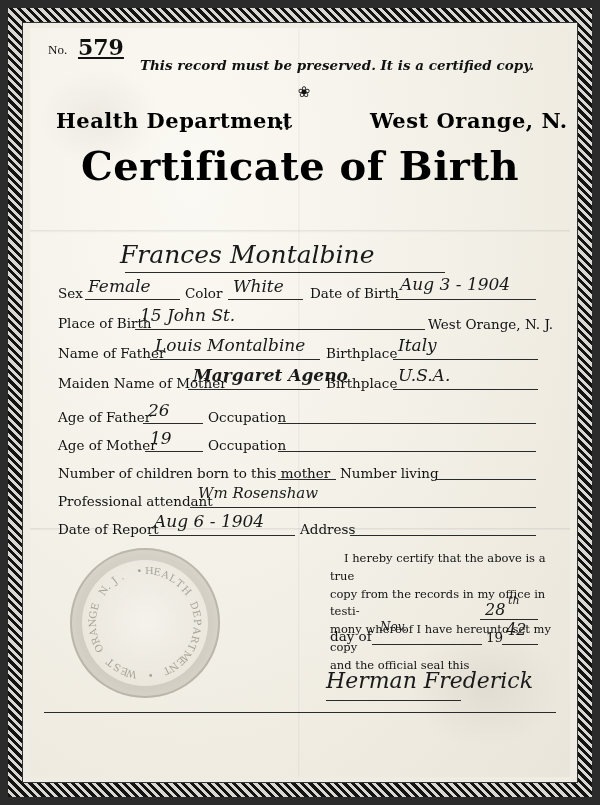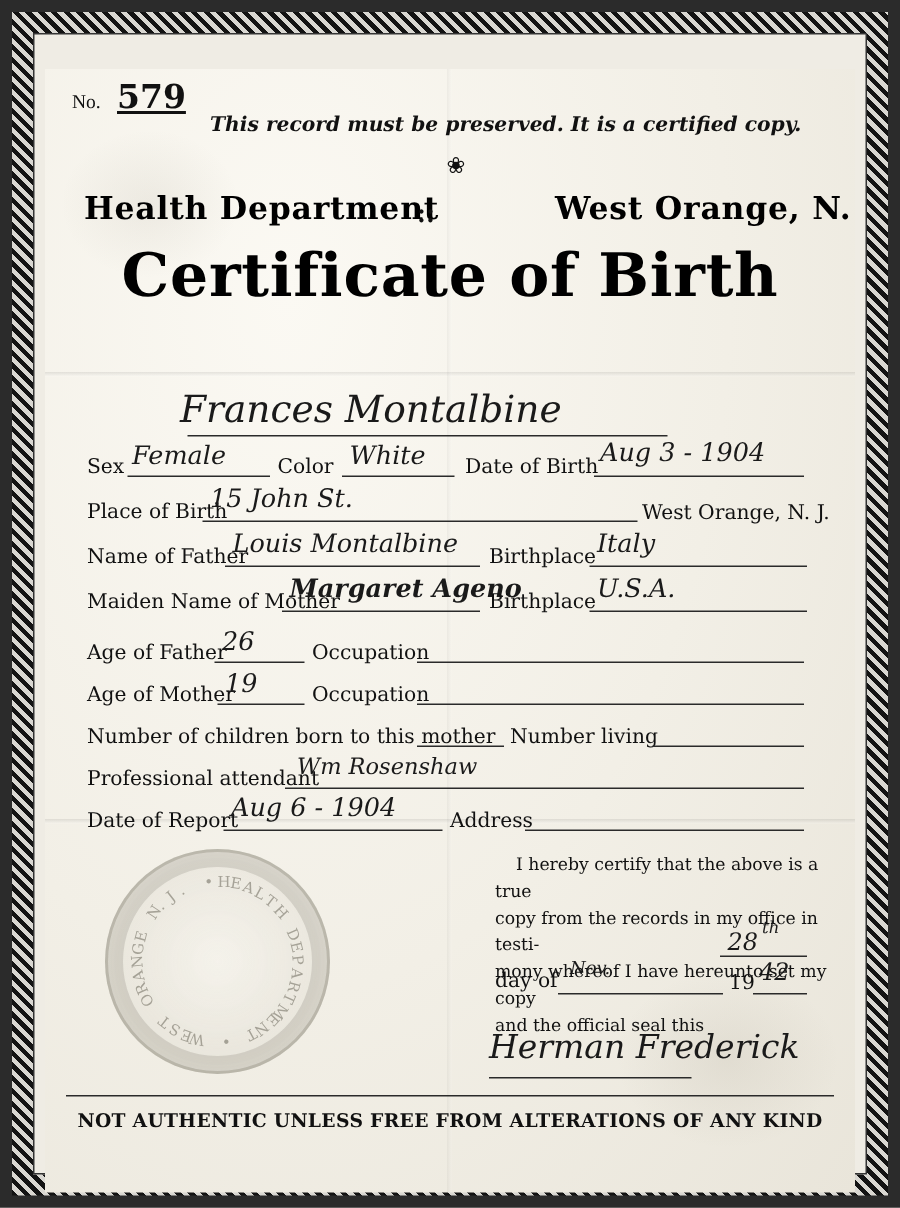--- a/index.html
+++ b/index.html
@@ -34,21 +34,20 @@
   }
 
   
   .paper {
     position: absolute;
     left: 30px; top: 28px;
     width: 540px; height: 749px;
     background:
       radial-gradient(ellipse at 30% 20%, #fbf9f3 0%, #f2efe6 55%, #e9e5da 100%);
     overflow: hidden;
-    margin-top: 18px;
   }
   
   .crease {
     position: absolute; left: 0; width: 100%; height: 3px;
     background: linear-gradient(to bottom, rgba(0,0,0,.12), rgba(255,255,255,.25));
     opacity: .7;
   }
   .crease.c1 { top: 202px; }
   .crease.c2 { top: 500px; }
   .crease-v {
@@ -374,16 +373,15 @@
     <div class="row script" style="left:350px; top:592px; font-size:12px;">Nov.</div>
     <div class="rule" style="left:342px; top:616px; width:110px;"></div>
     <div class="row lbl" style="left:456px; top:601px;">19</div>
     <div class="row script" style="left:476px; top:592px; font-size:16px;">42</div>
     <div class="rule" style="left:472px; top:616px; width:36px;"></div>
 
     <div class="signature script">Herman Frederick</div>
     <div class="rule" style="left:296px; top:672px; width:135px;"></div>
 
     <div class="rule" style="left:14px; top:684px; width:512px;"></div>
-    <div class="footer-note">NOT AUTHENTIC UNLESS FREE FROM ALTERATIONS OF ANY KIND</div>
 
   </div>
 </div>
 
 </body></html>

